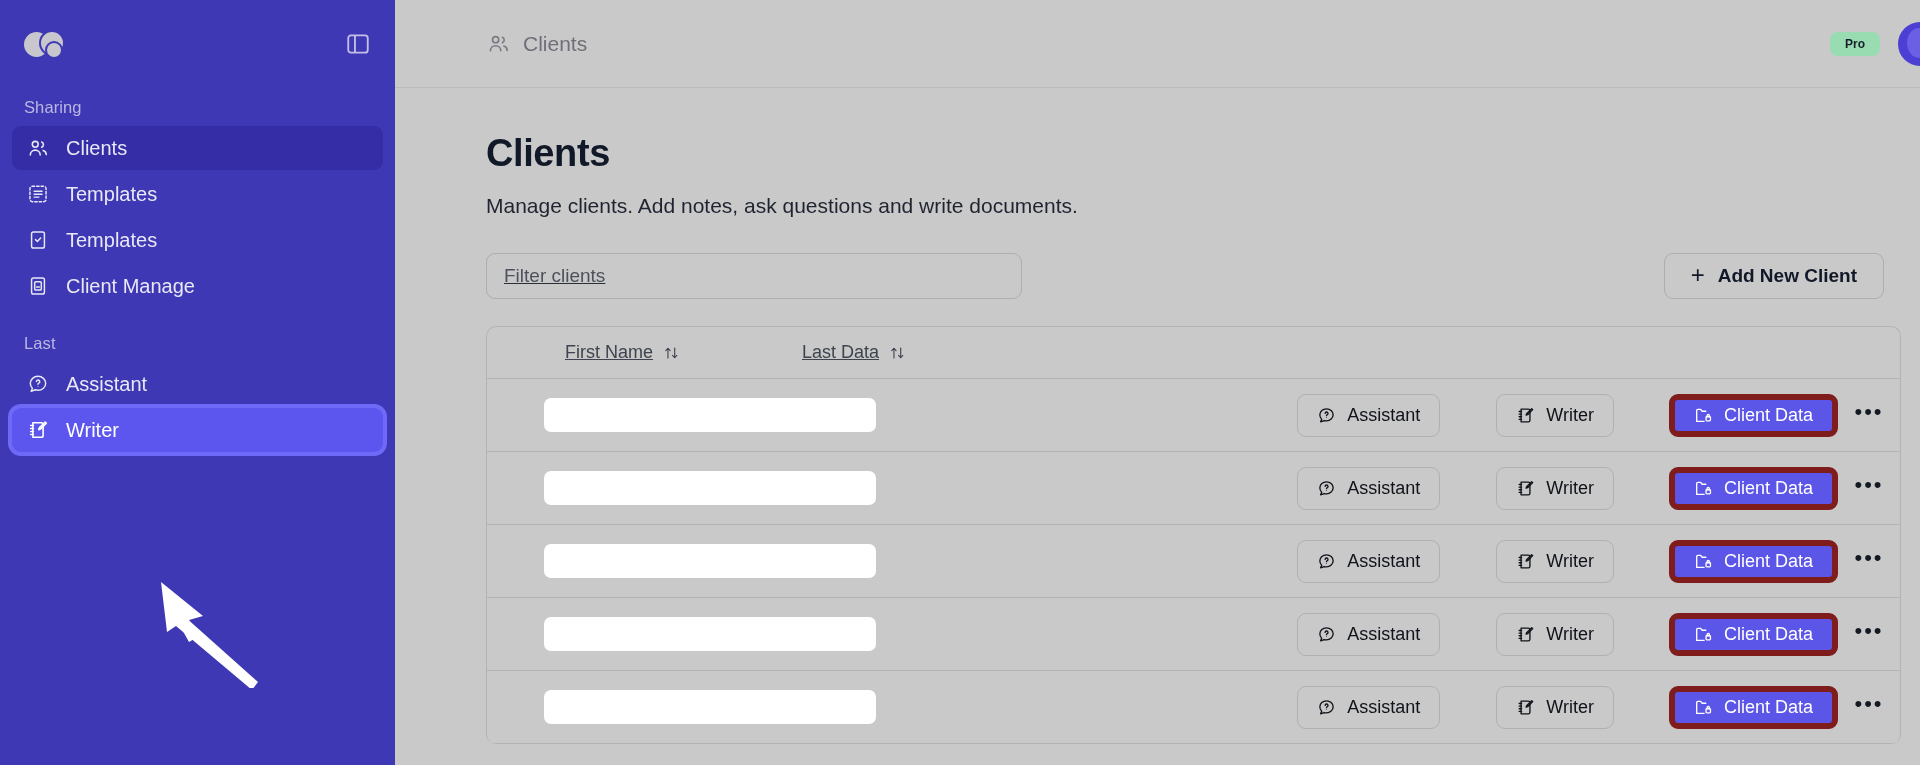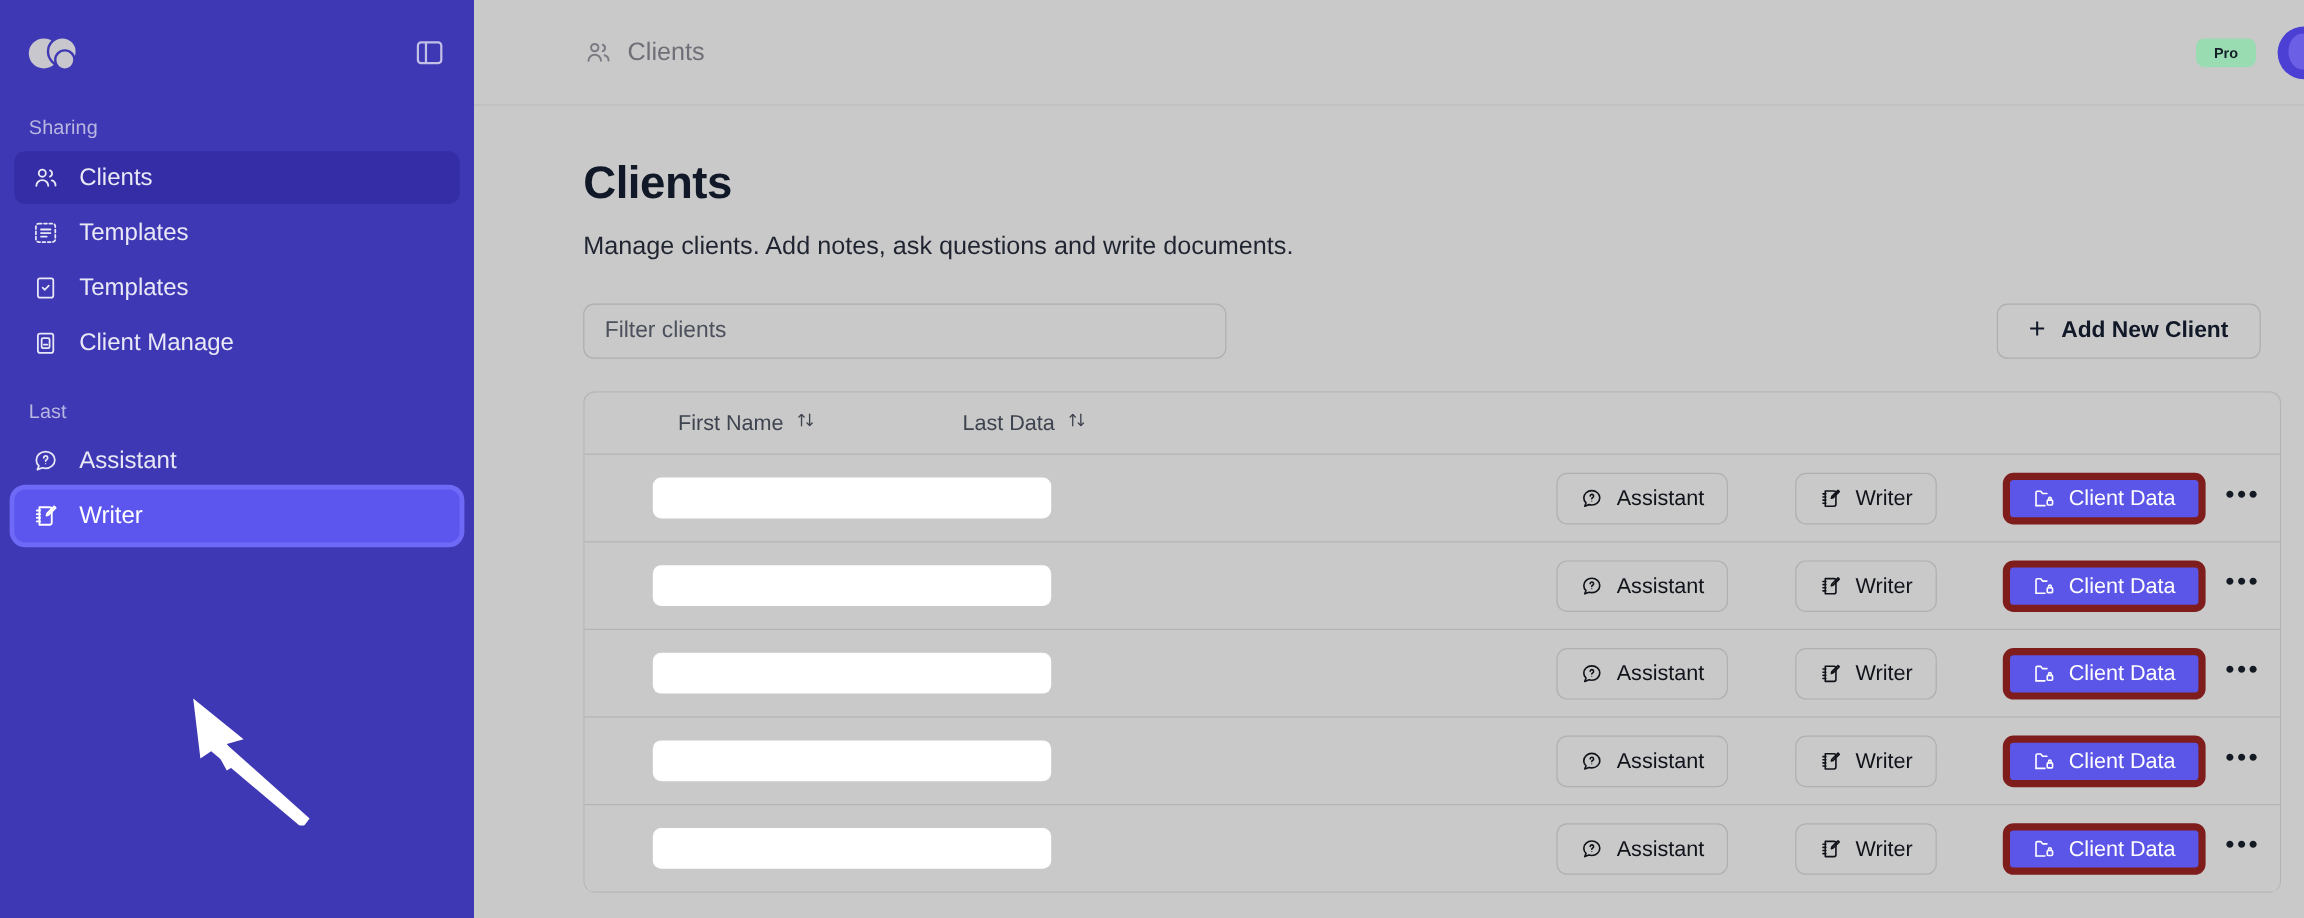--- a/index.html
+++ b/index.html
@@ -169,20 +169,21 @@
   .filter-input {
     width: 536px; height: 46px;
     border: 1px solid #aeaeae;
     border-radius: 9px;
     background: transparent;
     font-size: 19px;
     color: #2a2f3a;
     padding: 0 17px;
     font-family: "Liberation Sans", sans-serif;
     outline: none;
+    text-decoration: underline;
   }
   .filter-input::placeholder { color: #4c515c; }
 
   .add-btn {
     height: 46px;
     border: 1px solid #aeaeae;
     border-radius: 9px;
     background: transparent;
     display: flex; align-items: center; gap: 13px;
     padding: 0 26px;
@@ -204,22 +205,23 @@
     width: 1415px;
   }
   .thead {
     height: 52px;
     display: flex; align-items: center;
     border-bottom: 1px solid #b4b4b4;
     padding-left: 0;
   }
   .th {
     font-size: 18px; color: #3e444f;
-    display: flex; gap: 11px;
-    cursor: pointer;
+    display: flex; align-items: center; gap: 11px;
+    cursor: pointer;
+    text-decoration: underline;
   }
   .th.first { margin-left: 78px; width: 237px; }
   .th.last { margin-left: 0px; }
   .sort-ico { display: inline-flex; }
 
   .trow {
     height: 73px;
     display: flex; align-items: center;
     border-bottom: 1px solid #b4b4b4;
     padding-left: 57px;

